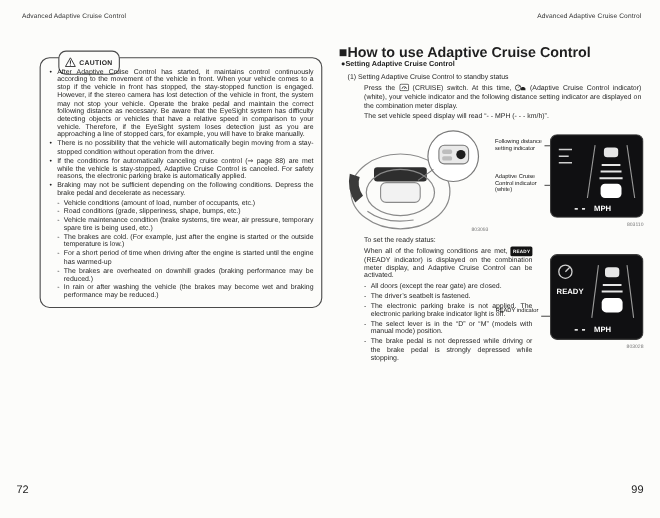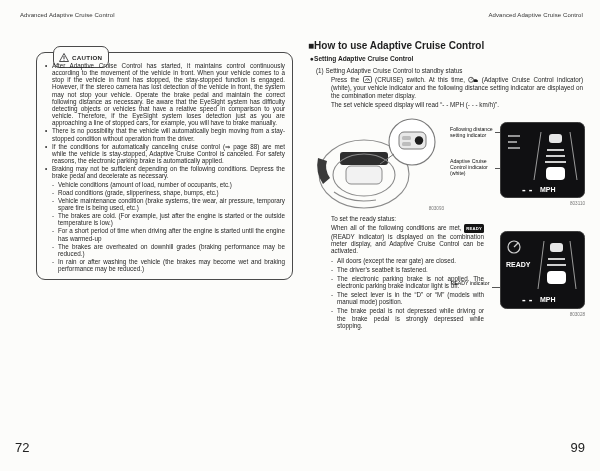--- a/index.html
+++ b/index.html
@@ -6,21 +6,21 @@
   body { background:#cfcfcf; }
   .sheet {
     position:relative; width:600px; height:471px; background:#fcfcfa;
     font-family:"Liberation Sans", sans-serif; color:#1f1f1f; overflow:hidden;
   }
   
   .run-head { position:absolute; top:12px; font-size:6px; color:#333; letter-spacing:.1px; }
   .run-head.left { left:20px; }
   .run-head.right { right:17px; }
   
-  .pageno { position:absolute; top:440px; font-size:13px; color:#222; }
+  .pageno { position:absolute; top:440px; font-size:10px; color:#222; }
   .pageno.left { left:15px; }
   .pageno.right { right:15px; }
 
   
   .caution-box {
     position:absolute; left:36px; top:52px; width:257px; box-sizing:border-box;
     border:1px solid #4a4a4a; border-radius:9px; padding:9px 7px 6px 8px;
   }
   .caution-tag {
     position:absolute; top:-7px; left:16px; background:#fcfcfa;
@@ -29,21 +29,21 @@
   }
   .caution-tag .txt { font-size:6.2px; font-weight:bold; letter-spacing:.3px; }
   .cb-list { margin:0; padding:0; list-style:none; font-size:6.3px; line-height:7.15px; }
   .cb-list li { position:relative; padding-left:7px; margin-bottom:1px; text-align:justify; }
   .cb-list li::before { content:"•"; position:absolute; left:0; top:0; }
   .cb-sub { margin-left:7px; }
   .cb-sub li { padding-left:6px; }
   .cb-sub li::before { content:"-"; }
 
   
-  .rp-section { position:absolute; left:308px; top:40px; font-size:10px; font-weight:bold; }
+  .rp-section { position:absolute; left:308px; top:40px; font-size:13px; font-weight:bold; }
   .rp-subsection { position:absolute; left:310px; top:55px; font-size:6.6px; font-weight:bold; }
   .rp-step-head { position:absolute; left:316px; top:67px; font-size:6.3px; }
   .rp-step-body { position:absolute; left:331px; top:76px; width:252px; font-size:6.3px; line-height:7.3px; text-align:justify; }
   .rp-speed-note { margin-top:2px; text-align:left; }
   .inline-icon { display:inline-block; vertical-align:-1px; }
   .ready-badge {
     display:inline-block; background:#141414; color:#fff; font-size:4.2px; font-weight:bold;
     padding:0.5px 2px; border-radius:1.5px; vertical-align:0.5px; letter-spacing:.2px;
   }
 

